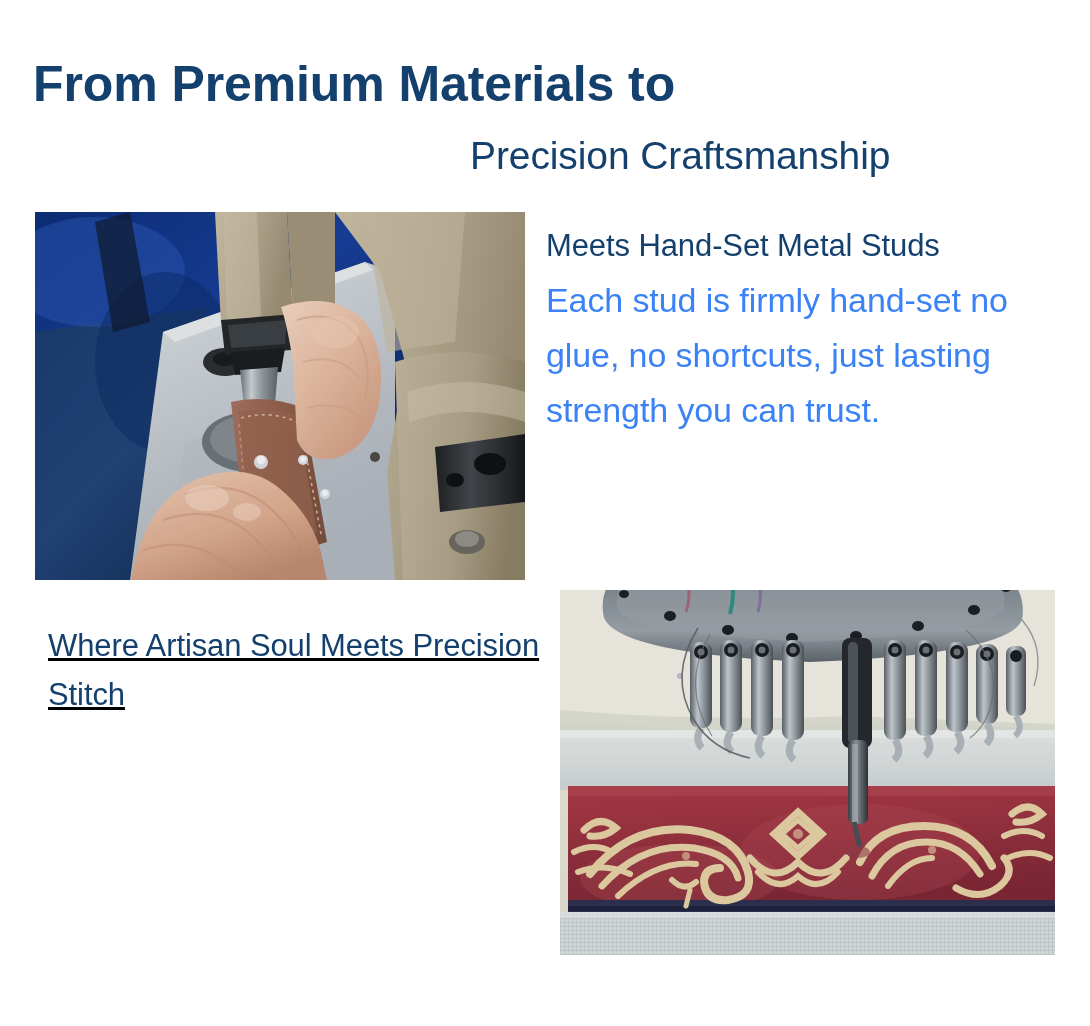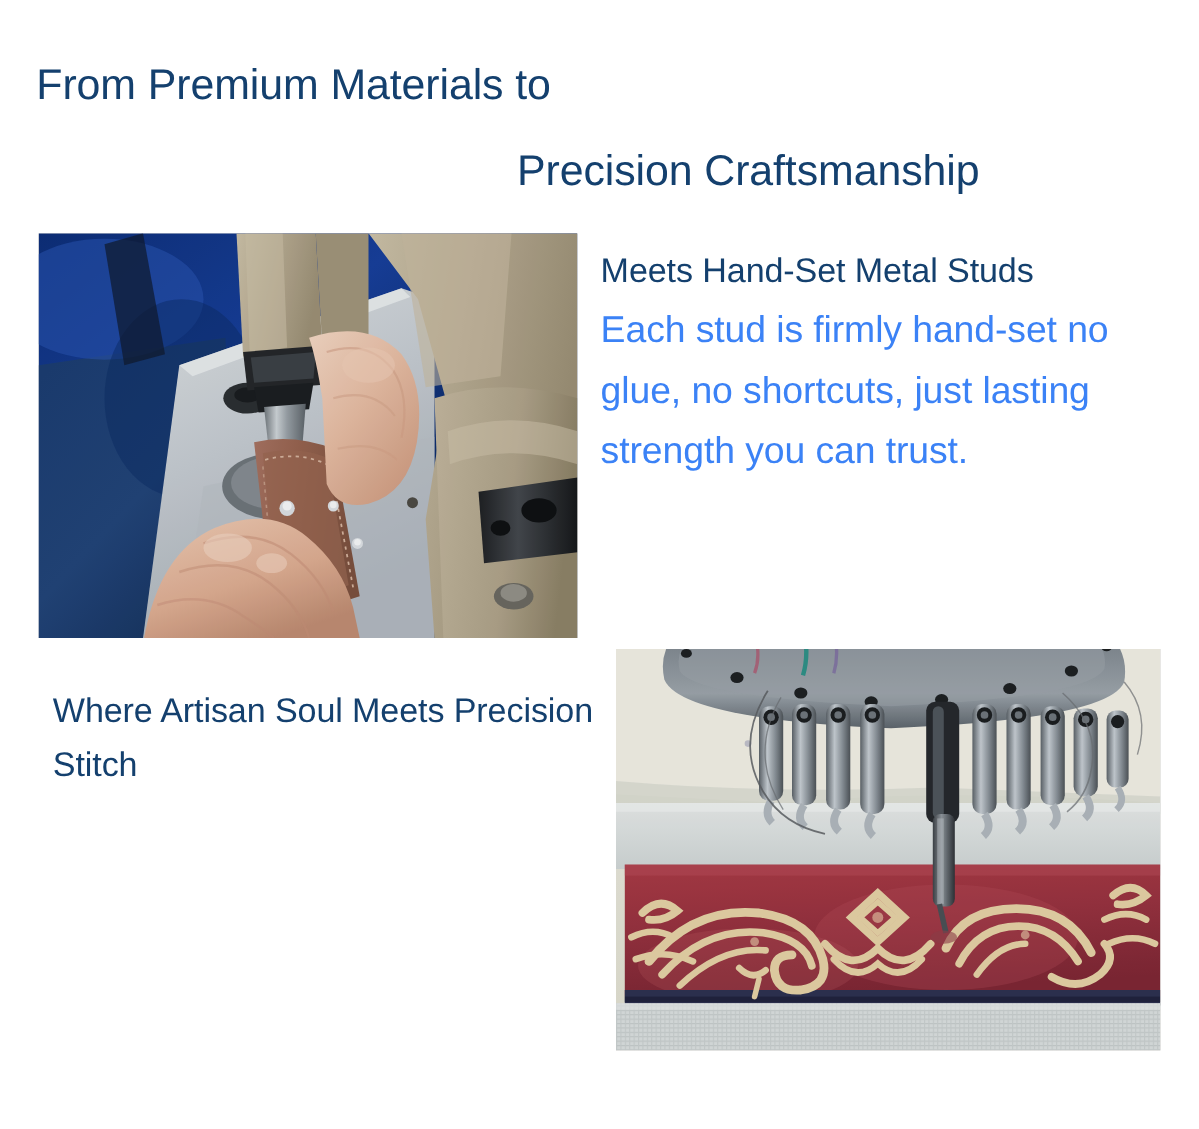--- a/index.html
+++ b/index.html
@@ -18,22 +18,22 @@
     width: 1090px;
     height: 1026px;
     background: #ffffff;
   }
 
   
   .heading-line-1 {
     position: absolute;
     left: 33px;
     top: 56px;
-    font-size: 39px;
-    font-weight: 400;
+    font-size: 50px;
+    font-weight: 700;
     letter-spacing: -0.1px;
     color: #14406e;
     line-height: 1.15;
     white-space: nowrap;
   }
 
   .heading-line-2 {
     position: absolute;
     left: 470px;
     top: 134px;
@@ -75,20 +75,21 @@
   #feature-studs {
     left: 546px;
     top: 222px;
     width: 510px;
   }
 
   #feature-stitch {
     left: 48px;
     top: 622px;
     width: 500px;
+    text-decoration: underline;
   }
 
   .feature-title {
     font-size: 31px;
     font-weight: 400;
     color: #14406e;
     line-height: 1.58;
     letter-spacing: -0.1px;
   }
 

